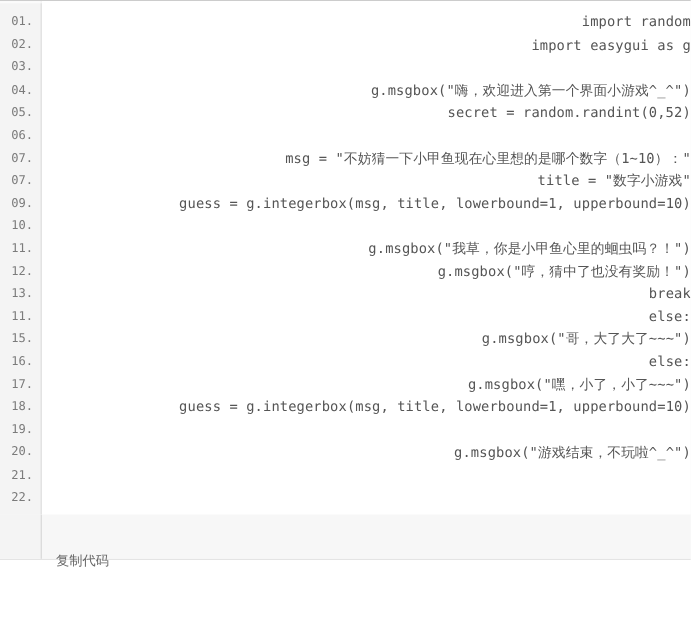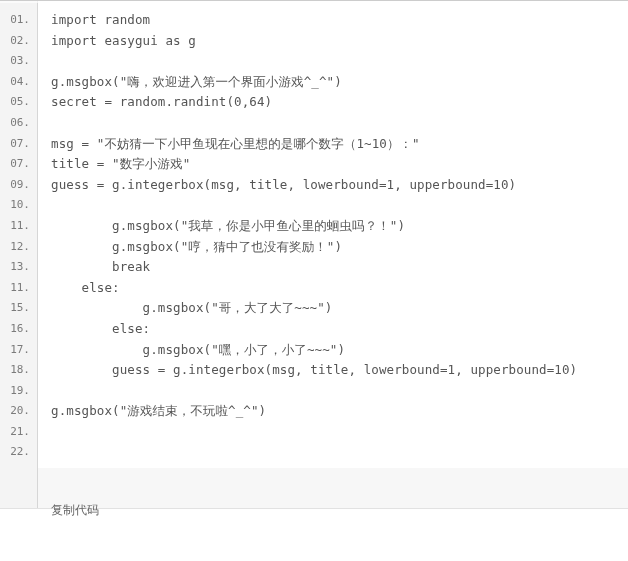--- a/index.html
+++ b/index.html
@@ -79,20 +79,21 @@
     min-width: 0;
   }
   .code-scroll .cl {
     display: block;
     height: 20.6px;
     line-height: 20.6px;
     font-size: 12.5px;
     color: #555555;
     white-space: pre;
     letter-spacing: 0.1px;
+    text-align: right;
   }
 
   
   .code-footer {
     flex: 0 0 auto;
     height: 40px;
     display: flex;
     align-items: center;
     background: #f7f7f7;
   }
@@ -148,21 +149,21 @@
       <span class="ln">23.</span>
       <span class="ln">24.</span>
       <span class="ln">25.</span>
     </div>
 
     <div class="code-scroll">
       <span class="cl">import random</span>
       <span class="cl">import easygui as g</span>
       <span class="cl"></span>
       <span class="cl">g.msgbox("嗨，欢迎进入第一个界面小游戏^_^")</span>
-      <span class="cl">secret = random.randint(0,64)</span>
+      <span class="cl">secret = random.randint(0,52)</span>
       <span class="cl"></span>
       <span class="cl">msg = "不妨猜一下小甲鱼现在心里想的是哪个数字（1~10）："</span>
       <span class="cl">title = "数字小游戏"</span>
       <span class="cl">guess = g.integerbox(msg, title, lowerbound=1, upperbound=10)</span>
       <span class="cl"></span>
       <span class="cl">        g.msgbox("我草，你是小甲鱼心里的蛔虫吗？！")</span>
       <span class="cl">        g.msgbox("哼，猜中了也没有奖励！")</span>
       <span class="cl">        break</span>
       <span class="cl">    else:</span>
       <span class="cl">            g.msgbox("哥，大了大了~~~")</span>

